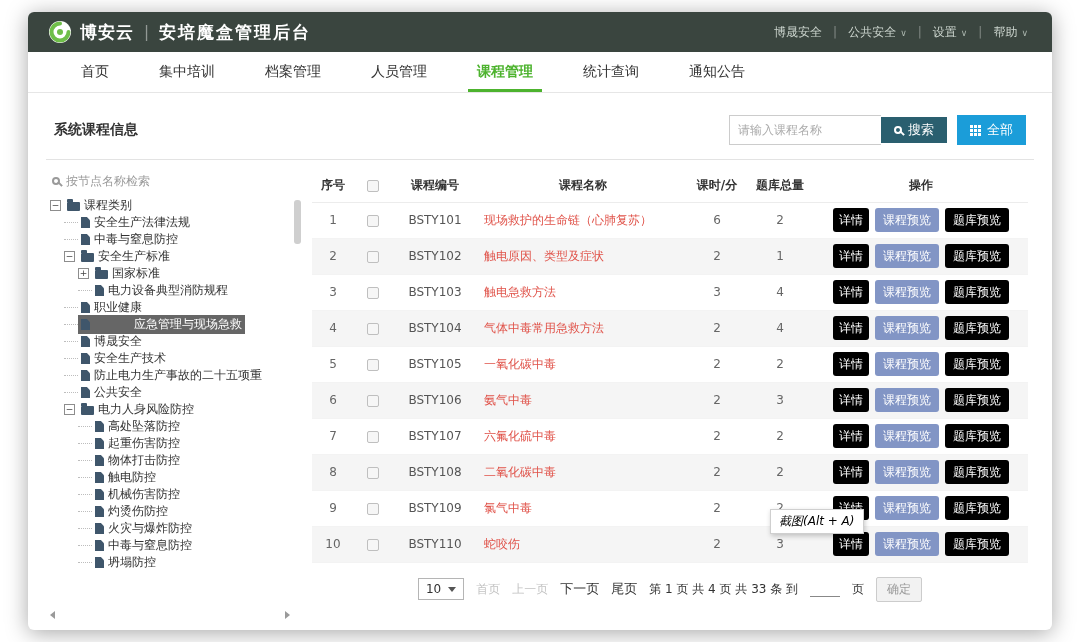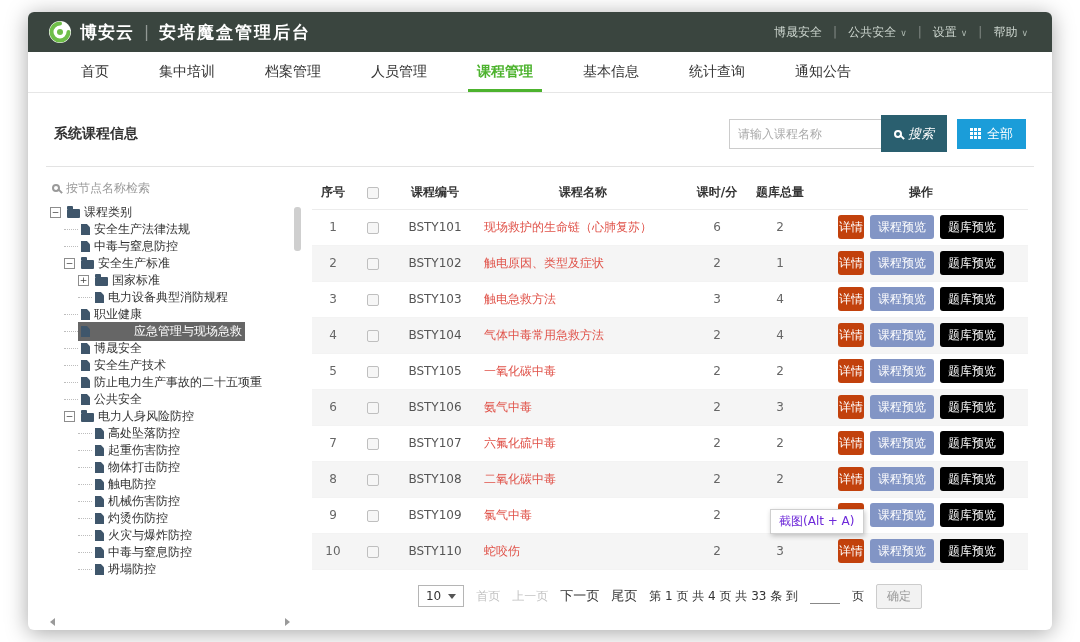--- a/index.html
+++ b/index.html
@@ -52,23 +52,23 @@
   .toolbar { display: flex; align-items: center; padding: 22px 26px 14px 26px; }
   .section-title { font-size: 14px; font-weight: bold; color: #333; }
   .toolbar-right { margin-left: auto; display: flex; align-items: center; }
   .search-input {
     width: 152px; height: 30px; border: 1px solid #ccc; border-right: none;
     padding: 0 8px; font-size: 12px; color: #0f172a; outline: none;
     font-family: inherit;
   }
   .search-input::placeholder { color: #aaa; }
   .btn-search {
-    height: 37px; border: none; background: #2a5f6f; color: #fff;
+    height: 26px; border: none; background: #2a5f6f; color: #fff;
     font-size: 13px; padding: 0 13px; cursor: pointer;
-    display: inline-flex; align-items: center; font-family: inherit; font-style: italic;
+    display: inline-flex; align-items: center; font-family: inherit;
   }
   .btn-all {
     height: 30px; border: none; background: #1b9dd9; color: #fff;
     font-size: 13px; padding: 0 13px; margin-left: 10px; cursor: pointer;
     display: inline-flex; align-items: center; gap: 6px; font-family: inherit;
   }
   .divider { border-bottom: 1px solid #e3e3e3; margin: 0 18px; }
   
   .mag {
     display: inline-block; width: 8px; height: 8px;
@@ -139,21 +139,21 @@
   .checkbox {
     display: inline-block; width: 12px; height: 12px;
     border: 1px solid #bfbfbf; background: #f6f6f6; border-radius: 2px;
     vertical-align: middle; cursor: pointer;
   }
   .btn {
     display: inline-block; height: 24px; line-height: 24px; padding: 0 8px;
     border-radius: 3px; color: #fff; font-size: 12px; margin: 0 3px; cursor: pointer;
     white-space: nowrap;
   }
-  .btn-detail { background: #c2410c; padding: 0 1px; }
+  .btn-detail { background: #000000; padding: 0 6px; }
   .btn-course { background: #8295c5; }
   .btn-bank   { background: #000000; }
   
   .pagination {
     display: flex; align-items: center; justify-content: center;
     gap: 12px; padding: 14px 0 0 0; font-size: 12px; color: #333;
   }
   .page-size-select {
     display: inline-flex; align-items: center; gap: 7px;
     border: 1px solid #b5b5b5; padding: 2px 7px; height: 22px; cursor: pointer;
@@ -172,21 +172,21 @@
   }
   .btn-confirm {
     border: 1px solid #ccc; background: #f2f2f2; color: #9a9a9a;
     padding: 3px 10px; border-radius: 2px; cursor: pointer;
   }
   
   .tooltip {
     position: absolute; left: 742px; top: 497px; z-index: 9;
     background: #fff; border: 1px solid #cfcfcf;
     box-shadow: 1px 2px 5px rgba(0,0,0,.22);
-    padding: 3px 8px; font-size: 12px; color: #6d28d9; white-space: nowrap;
+    padding: 3px 8px; font-size: 12px; color: #000000; white-space: nowrap; font-style: italic;
   }
 </style>
 </head>
 <body>
 
 <div class="page-card">
 
   <div class="app-header">
     <svg class="logo-icon" viewBox="0 0 24 24">
       <circle cx="12" cy="12" r="11" fill="#ffffff"></circle>
@@ -206,21 +206,20 @@
       <span class="item"><span>帮助</span><span class="caret"></span></span>
     </div>
   </div>
 
   <div class="nav">
       <div class="nav-tab">首页</div>
       <div class="nav-tab">集中培训</div>
       <div class="nav-tab">档案管理</div>
       <div class="nav-tab">人员管理</div>
       <div class="nav-tab active">课程管理</div>
-      <div class="nav-tab">基本信息</div>
       <div class="nav-tab">统计查询</div>
       <div class="nav-tab">通知公告</div>
     </div>
 
   <div class="toolbar">
     <span class="section-title">系统课程信息</span>
     <div class="toolbar-right">
       <input class="search-input" placeholder="请输入课程名称" style="">
       <button class="btn-search">
         <span class="mag"></span>

